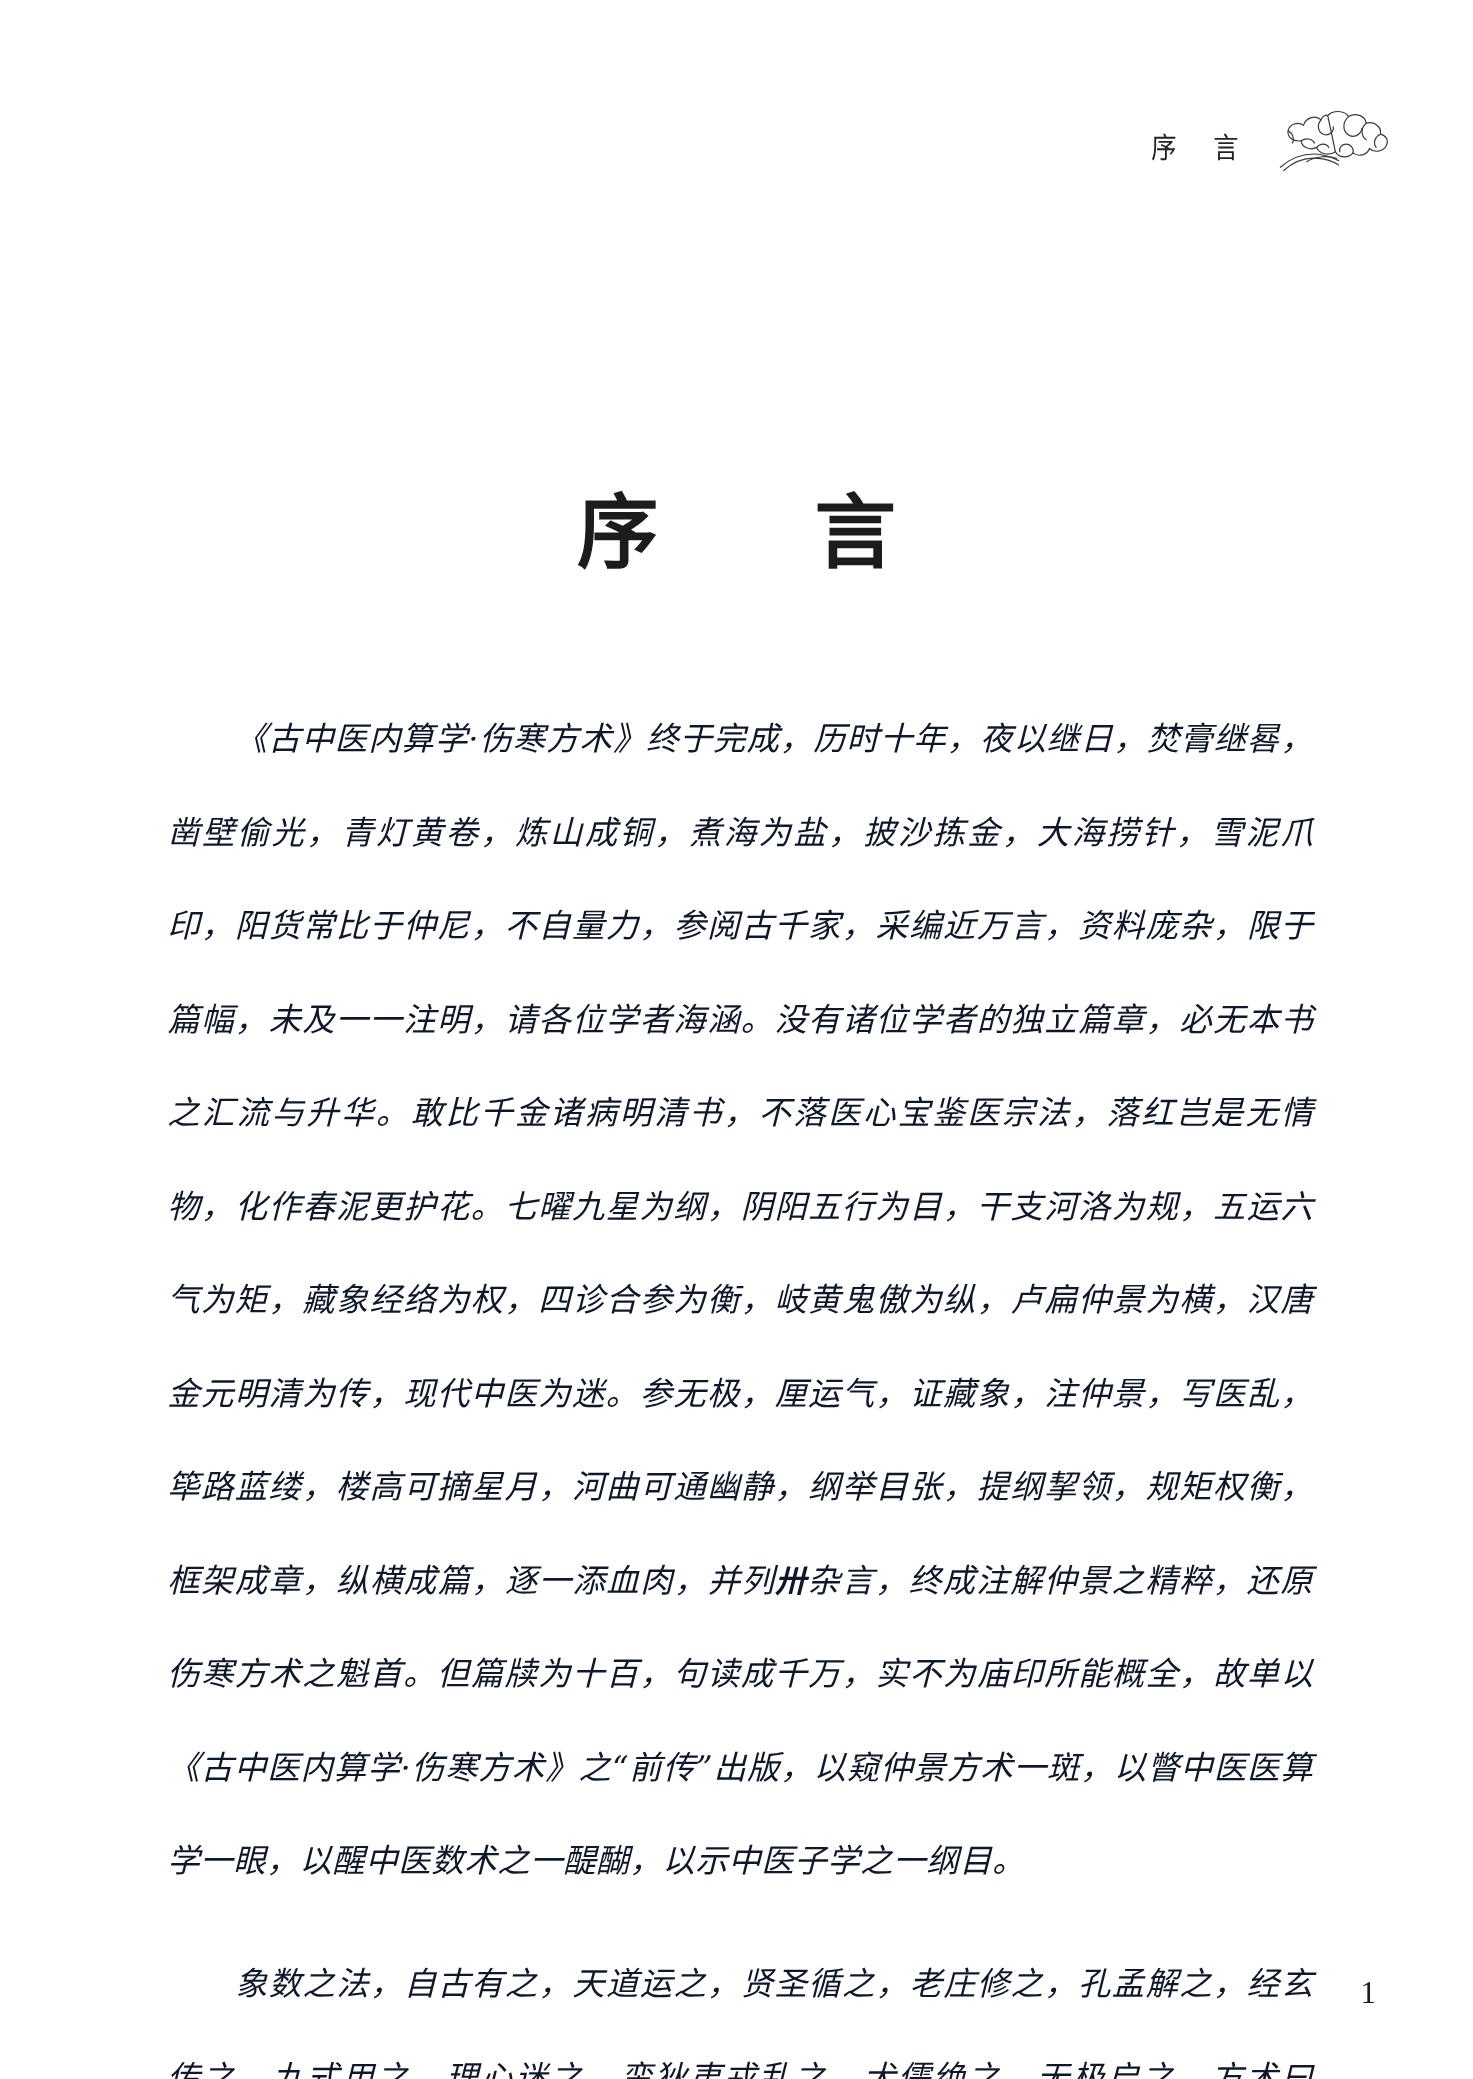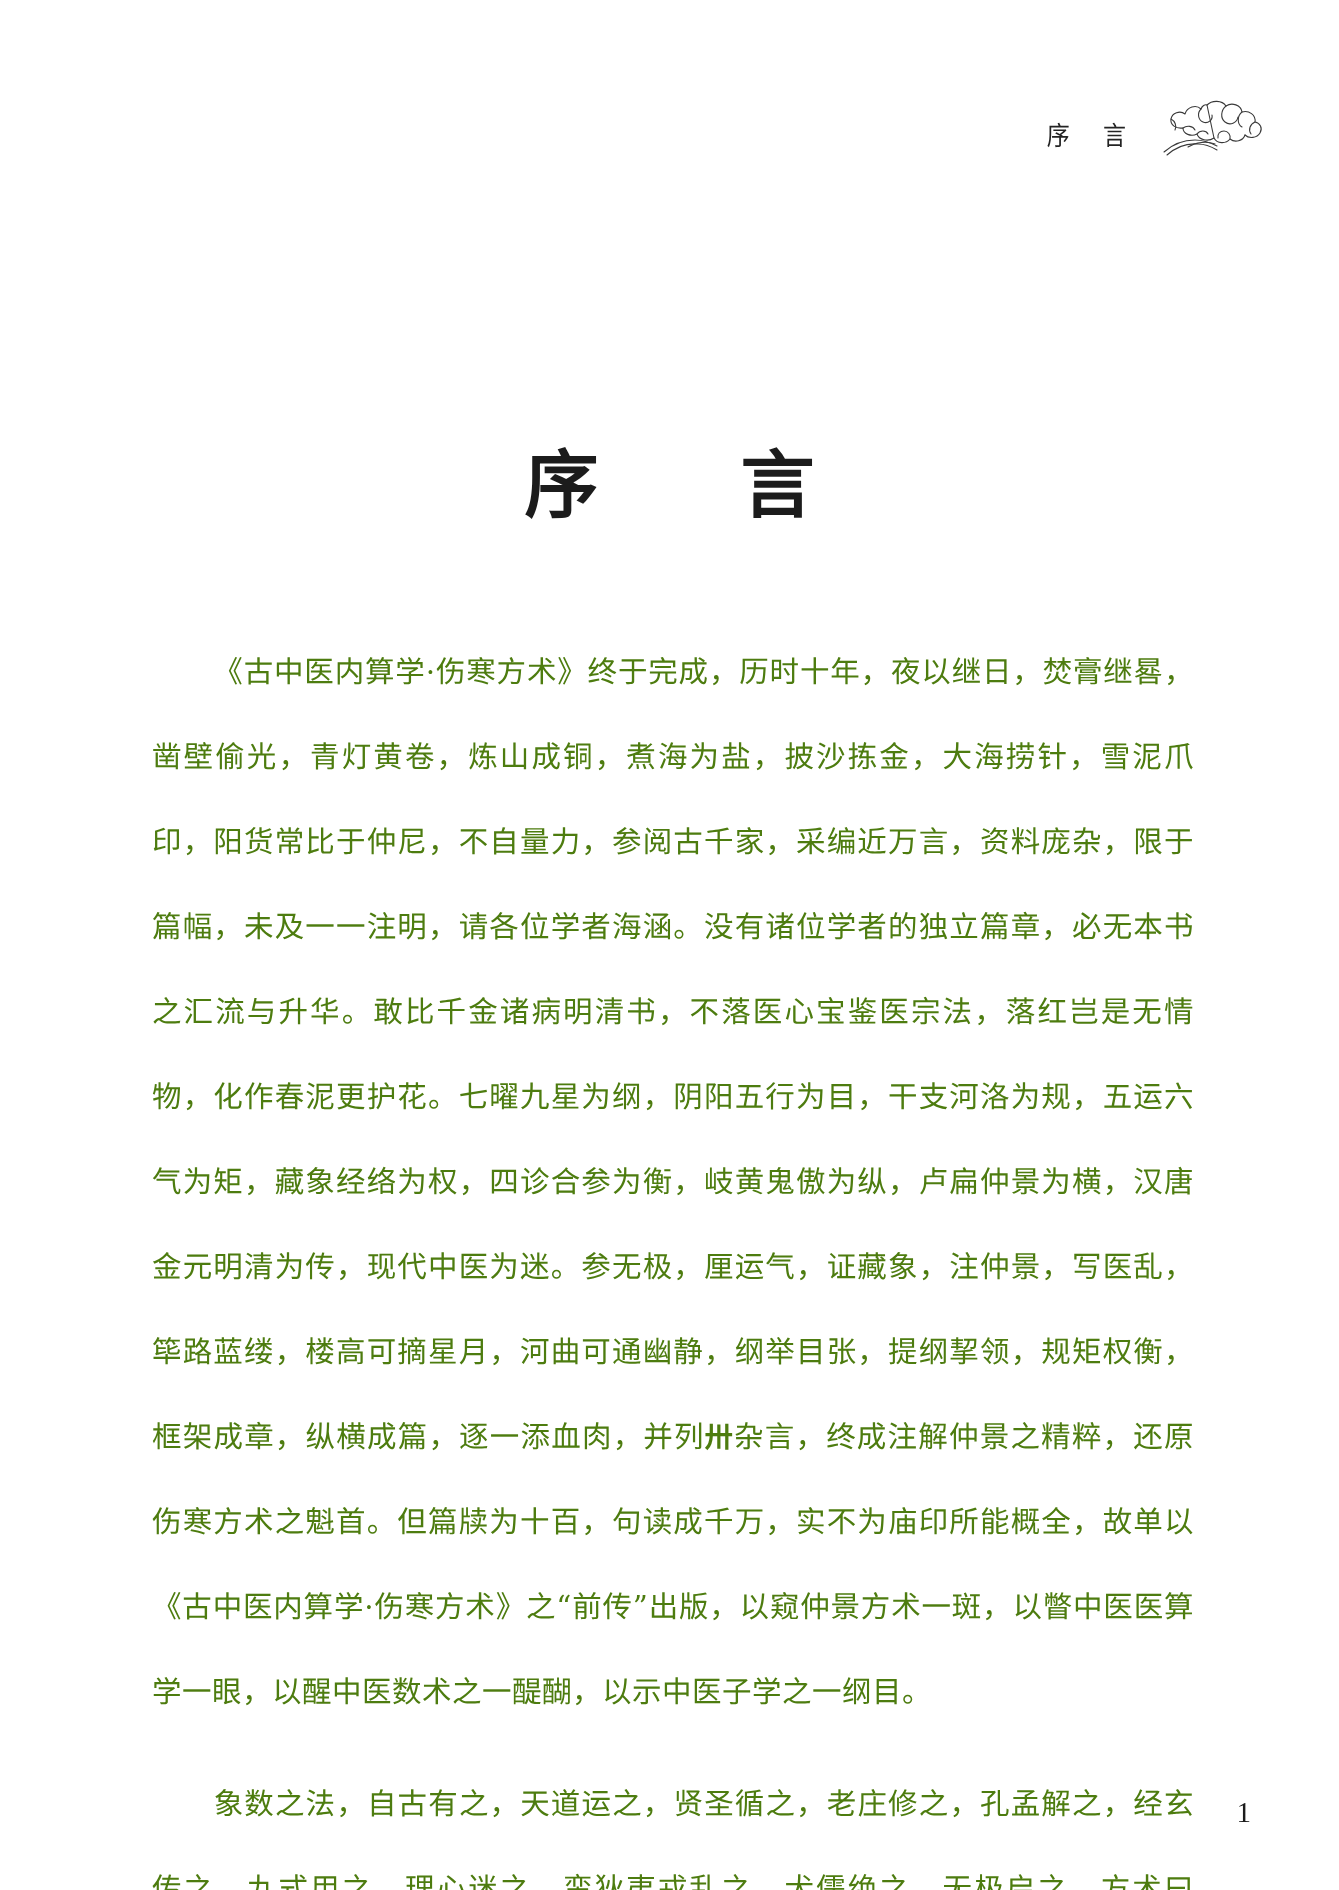--- a/index.html
+++ b/index.html
@@ -70,23 +70,24 @@
     left: 152px;
     width: 1042px;
   }
   .para {
     font-family: "DejaVu Serif", "Liberation Serif", serif;
     font-size: 29.5px;
     line-height: 85px;
     text-align: justify;
     text-align-last: left;
     text-justify: inter-character;
-    color: #4d7c0f;
+    color: #0f172a;
     margin: 0;
     letter-spacing: 0.5px;
+    font-style: italic;
   }
   .para + .para {
     margin-top: 27px;
   }
   .para .indent {
     display: inline-block;
     width: 61px;
   }
   .glyph-sa {
     font-family: "Liberation Sans", "DejaVu Sans", sans-serif;

